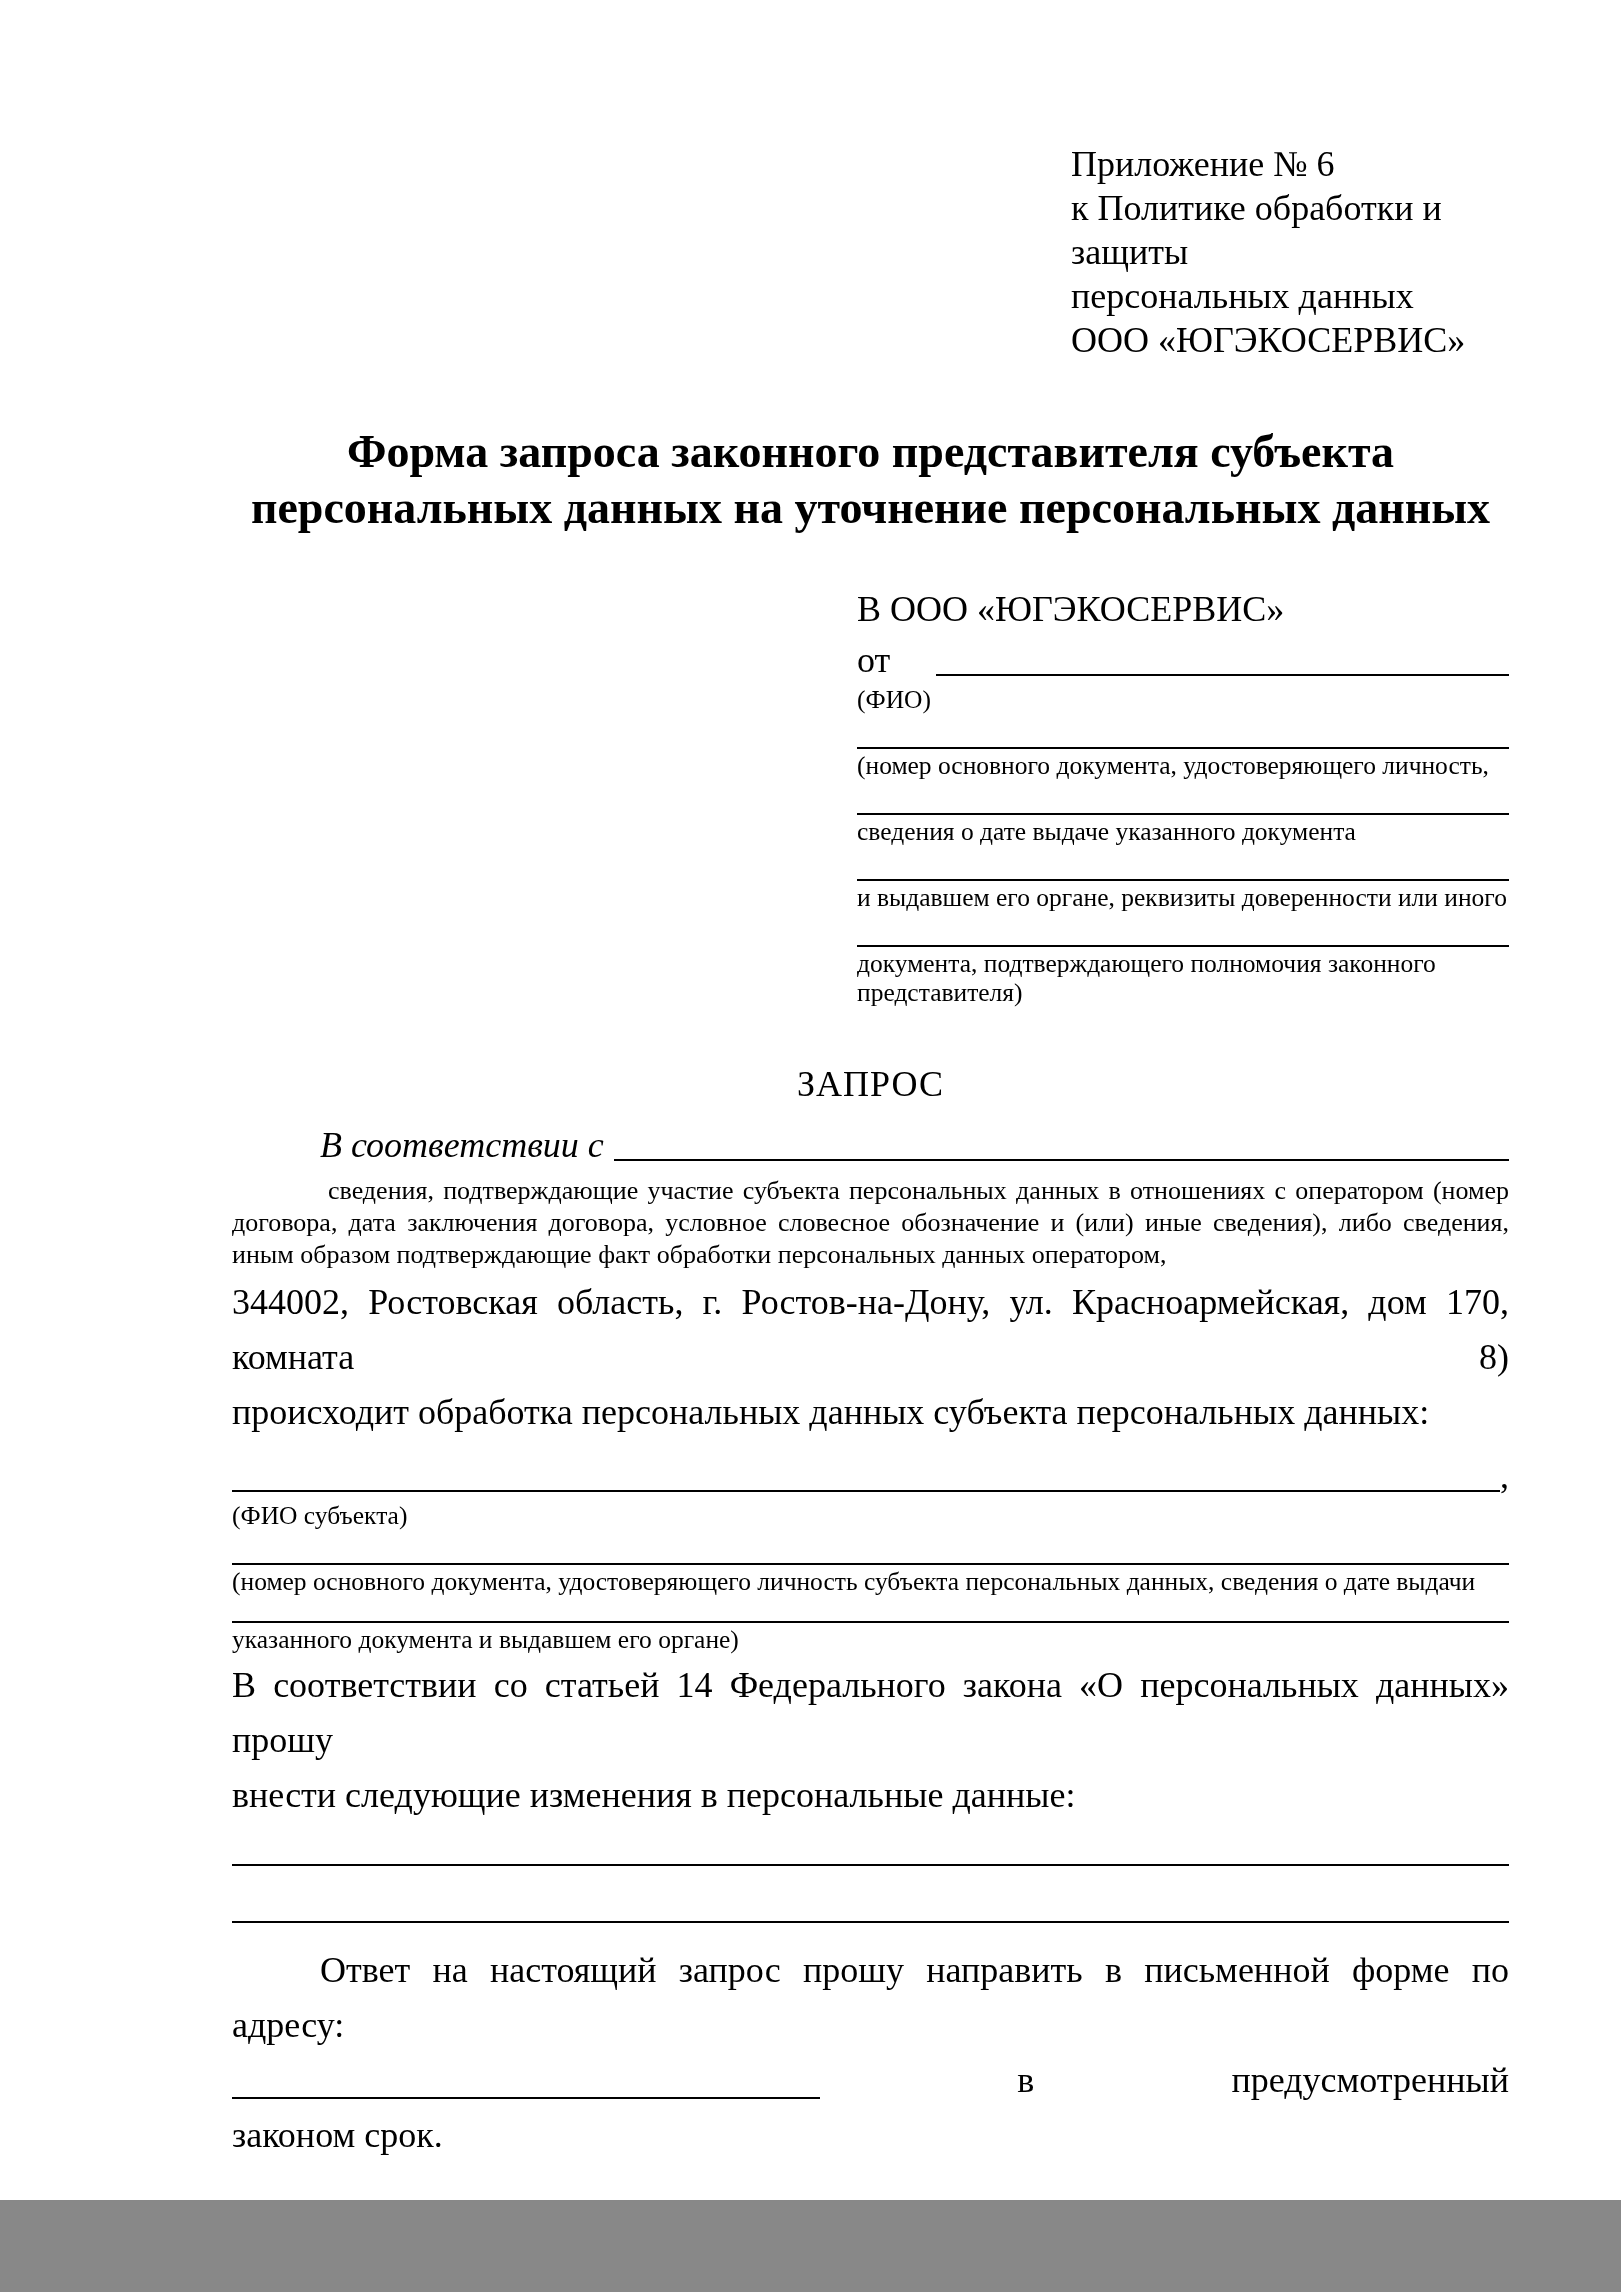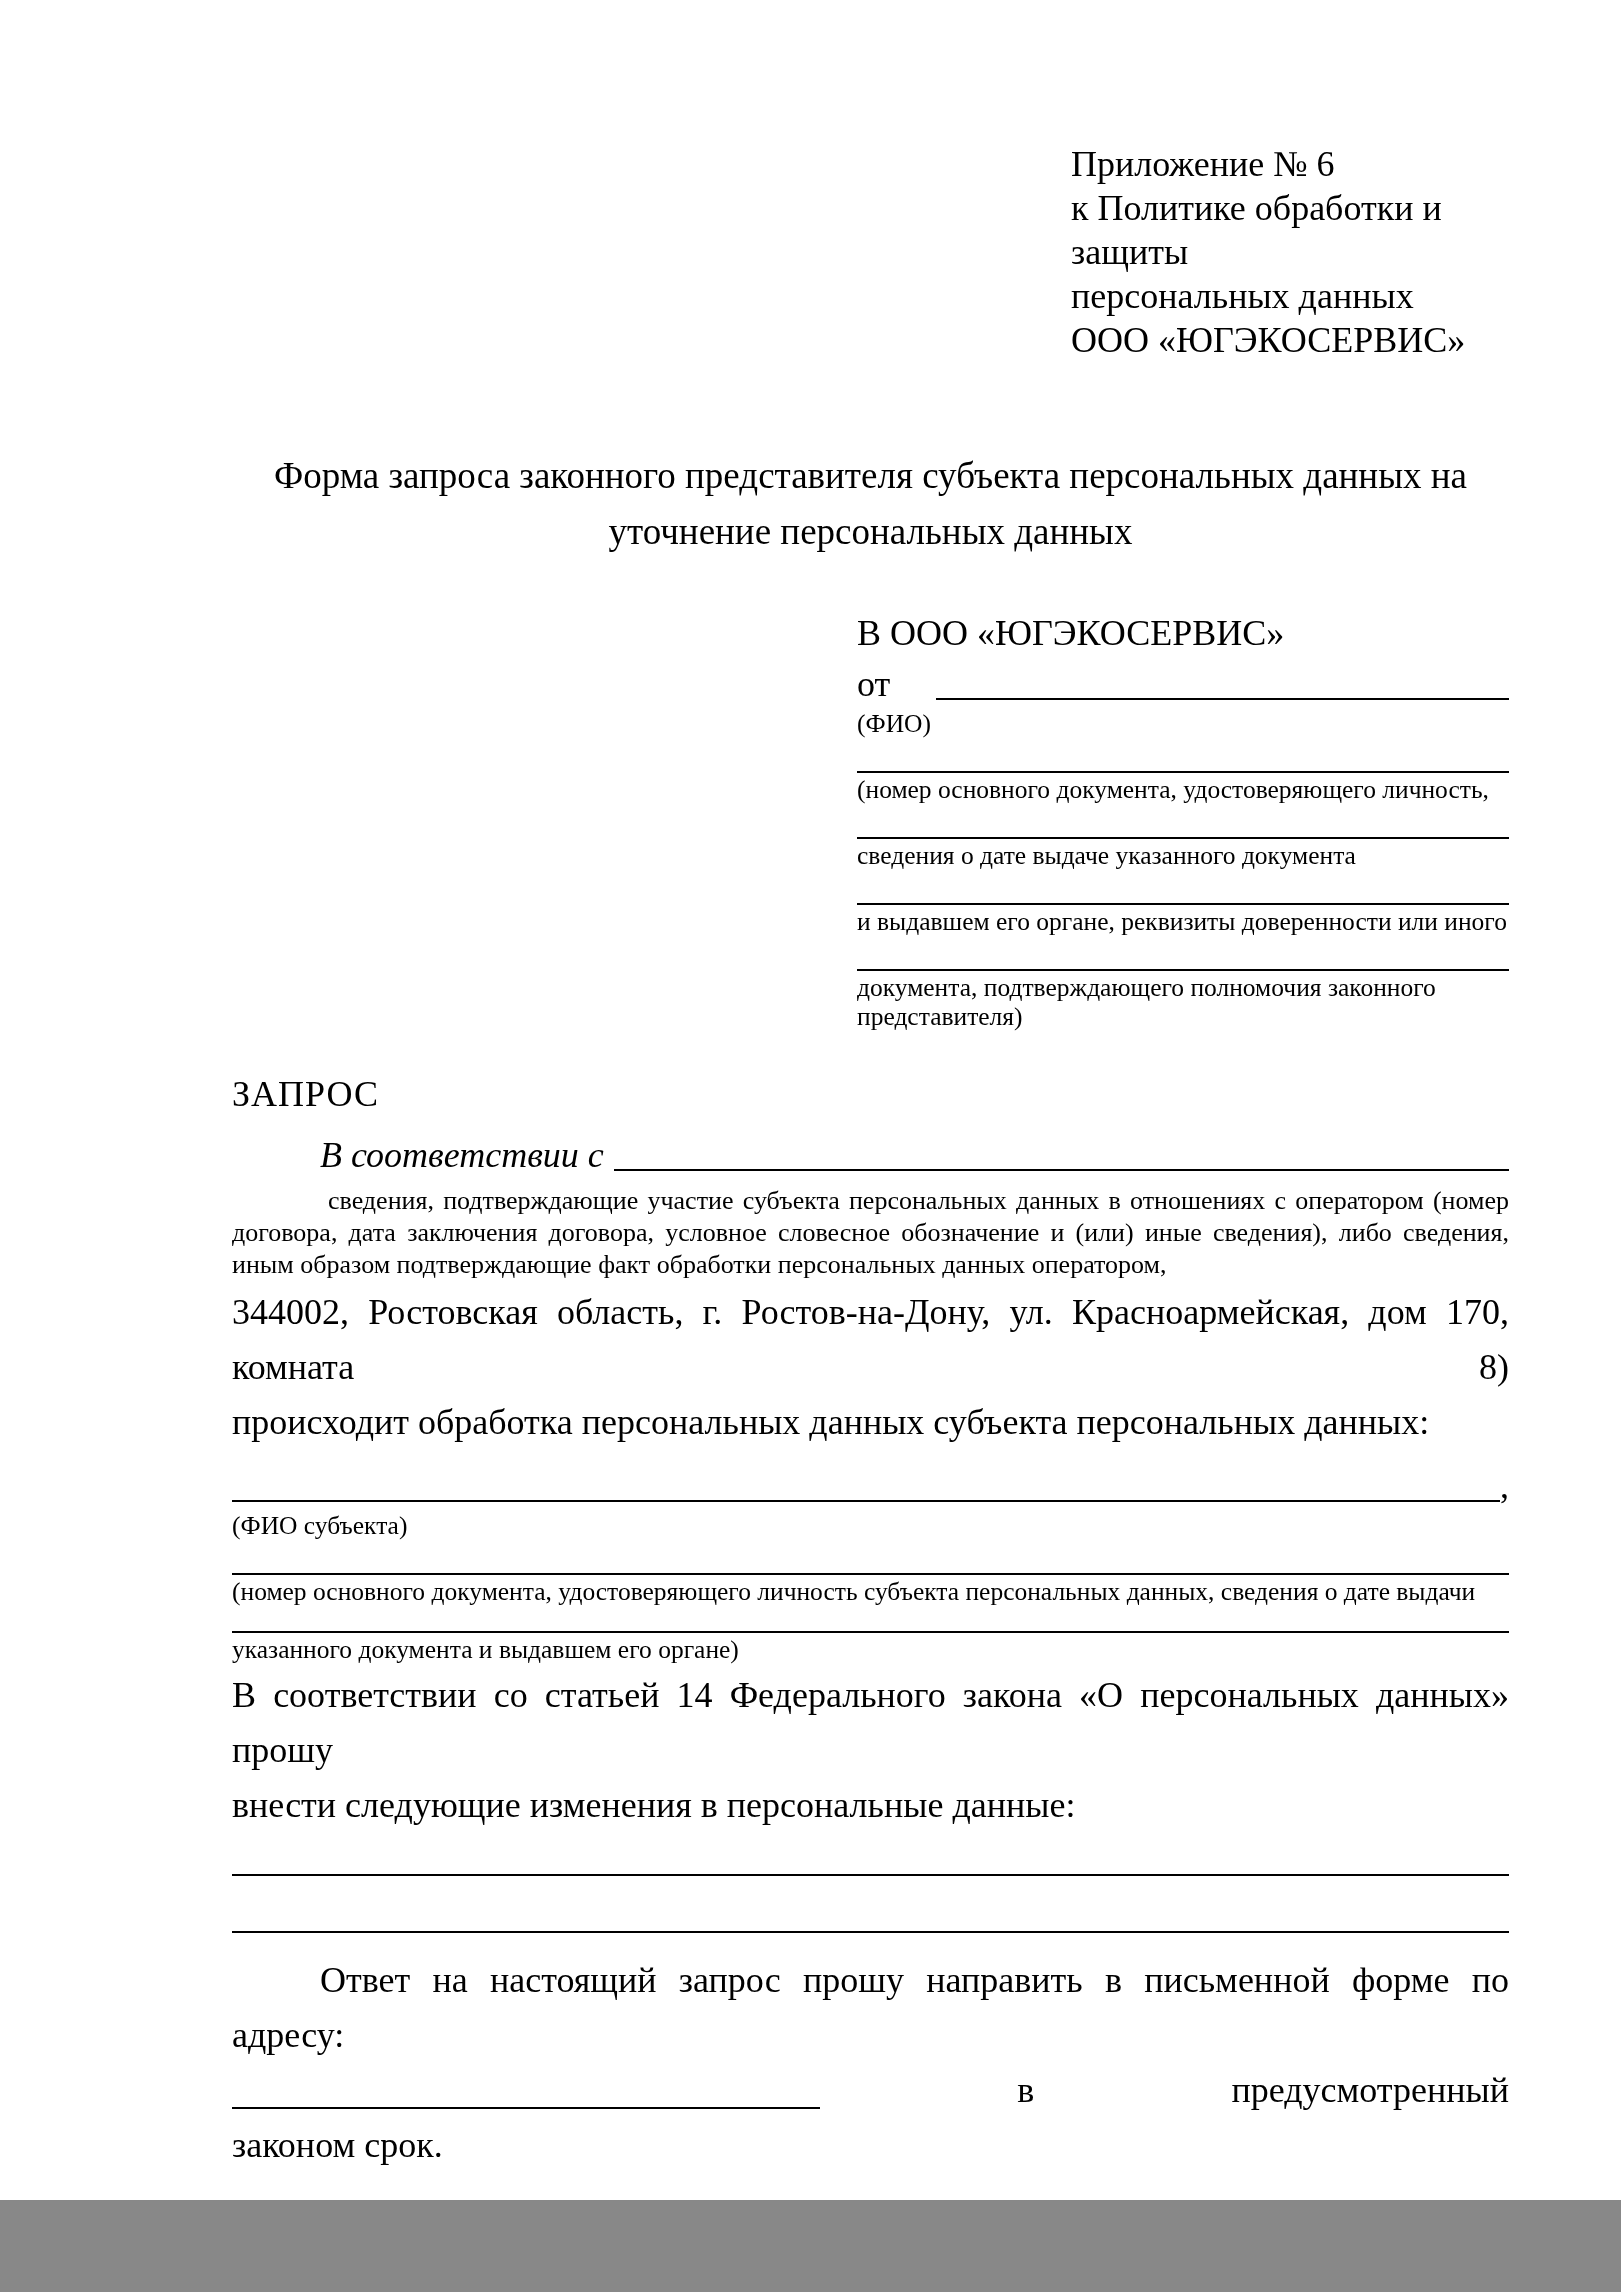--- a/index.html
+++ b/index.html
@@ -7,32 +7,32 @@
     width:1621px; height:2200px;
     background:#ffffff; color:#000000;
     font-family:"Liberation Serif","DejaVu Serif",serif;
     font-size:36px; line-height:1.25;
     position:relative; box-sizing:border-box;
     padding:142px 112px 0 232px;
     margin:0 auto;
   }
   .hdr-block { margin-left:839px; width:461px; line-height:44px; }
   .doc-title {
-    margin-top:86px; font-weight:normal; font-size:37px;
+    margin-top:62px; font-weight:bold; font-size:46px;
     text-align:center; line-height:56px;
   }
   .addressee { margin-top:51px; margin-left:625px; width:652px; }
   .addr-to { line-height:45px; }
   .from-row { display:flex; margin-top:5.9px;gap:36px; }
   .from-label { white-space:pre; }
   .fillflex { flex:1; border-bottom:2.9px solid #000; align-self:flex-end; margin-bottom:6.9px; margin-left:9.8px; }
   .caption { font-size:25.5px; line-height:29px; margin-top:2px; }
   .rule { height:0; border-bottom:2.9px solid #000; }
   .addressee .rule { margin-top:37px; }
-  .zapros { margin-top:41px; letter-spacing:1px; }
+  .zapros { margin-top:55px; text-align:center; letter-spacing:1px; }
   .intro-row { display:flex; margin-top:15.7px; }
   .intro-indent { white-space:pre; padding-left:88px;font-style:italic; }
   .footnote { font-size:26px; line-height:32px; text-align:justify; text-indent:96px; margin-top:7.8px; }
   .para { line-height:55px; }
   .jline { text-align:justify; text-align-last:justify; }
   .op-para { margin-top:3.9px; }
   .comma-row { display:flex; margin-top:13.7px; }
   .field-block .rule { margin-top:33px; }
   .law-para { margin-top:3.9px; }
   .blank-rule-1 { margin-top:41px; }

